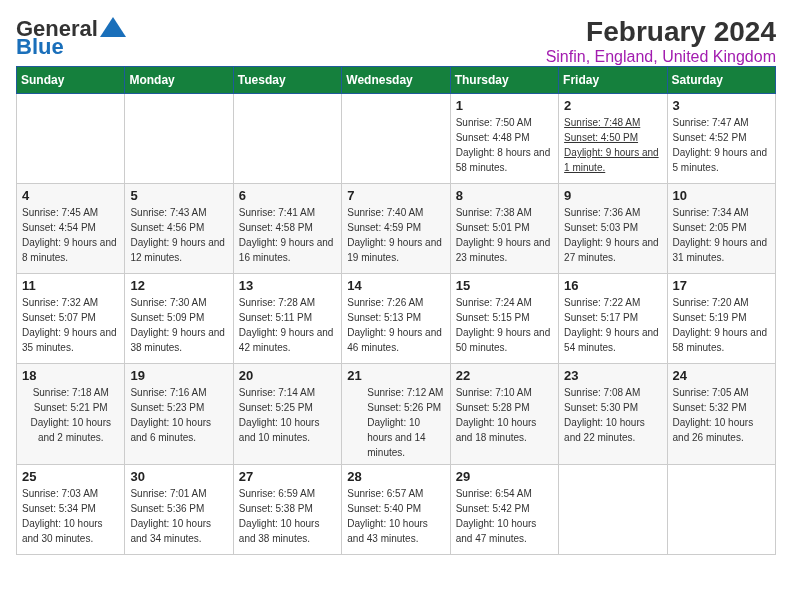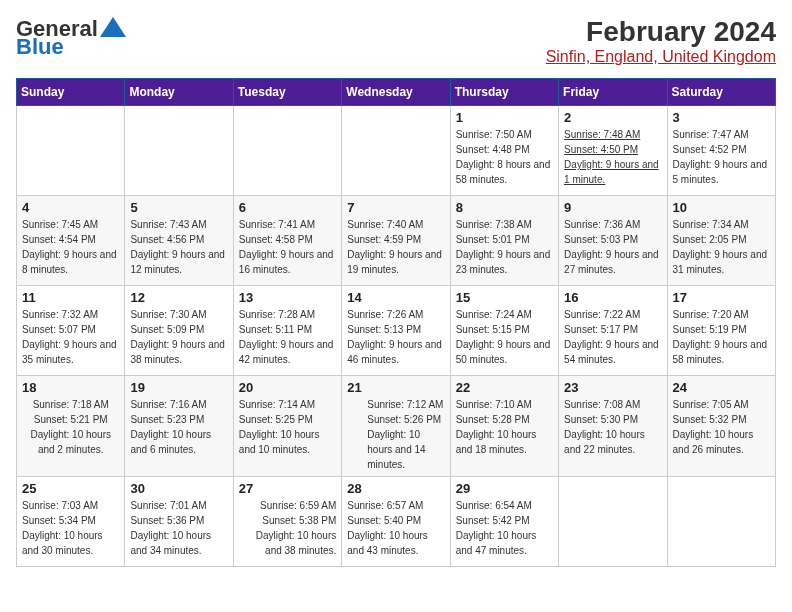--- a/index.html
+++ b/index.html
@@ -7,48 +7,47 @@
       font-family: Arial, sans-serif;
       background: #fff;
       width: 792px;
       min-height: 612px;
       padding: 16px;
     }
     .header-area {
       display: flex;
       justify-content: space-between;
       align-items: flex-start;
-      margin-bottom: 12px;
+      margin-bottom: 0;
       gap: 8px;
     }
     .logo {
       display: flex;
       flex-direction: column;
       align-items: flex-start;
     }
     .title-area {
       text-align: right;
     }
     .month-title {
       font-size: 28px;
       font-weight: bold;
       color: #333;
     }
     .location-title {
       font-size: 16px;
-      color: #b91c1c;
-      text-decoration: underline;
+      color: #a21caf;
     }
     table {
       width: 100%;
       border-collapse: collapse;
       table-layout: fixed;
     }
     thead th {
-      background: #4c1d95;
+      background: #15803d;
       color: #fff;
       font-size: 12px;
       font-weight: bold;
       padding: 6px 4px;
       text-align: left;
       border: 1px solid #1e5a9a;
     }
     tbody td {
       border: 1px solid #ccc;
       vertical-align: top;
@@ -272,21 +271,21 @@
 Daylight: 10 hours and 30 minutes.</div>
         </td>
         <td>
           <div class="day-number">30</div>
           <div class="day-info" style="white-space: pre-line;">Sunrise: 7:01 AM
 Sunset: 5:36 PM
 Daylight: 10 hours and 34 minutes.</div>
         </td>
         <td>
           <div class="day-number">27</div>
-          <div class="day-info" style="white-space: pre-line; text-align: right;">Sunrise: 6:59 AM
+          <div class="day-info" style="white-space: pre-line;">Sunrise: 6:59 AM
 Sunset: 5:38 PM
 Daylight: 10 hours and 38 minutes.</div>
         </td>
         <td>
           <div class="day-number">28</div>
           <div class="day-info" style="white-space: pre-line;">Sunrise: 6:57 AM
 Sunset: 5:40 PM
 Daylight: 10 hours and 43 minutes.</div>
         </td>
         <td>

